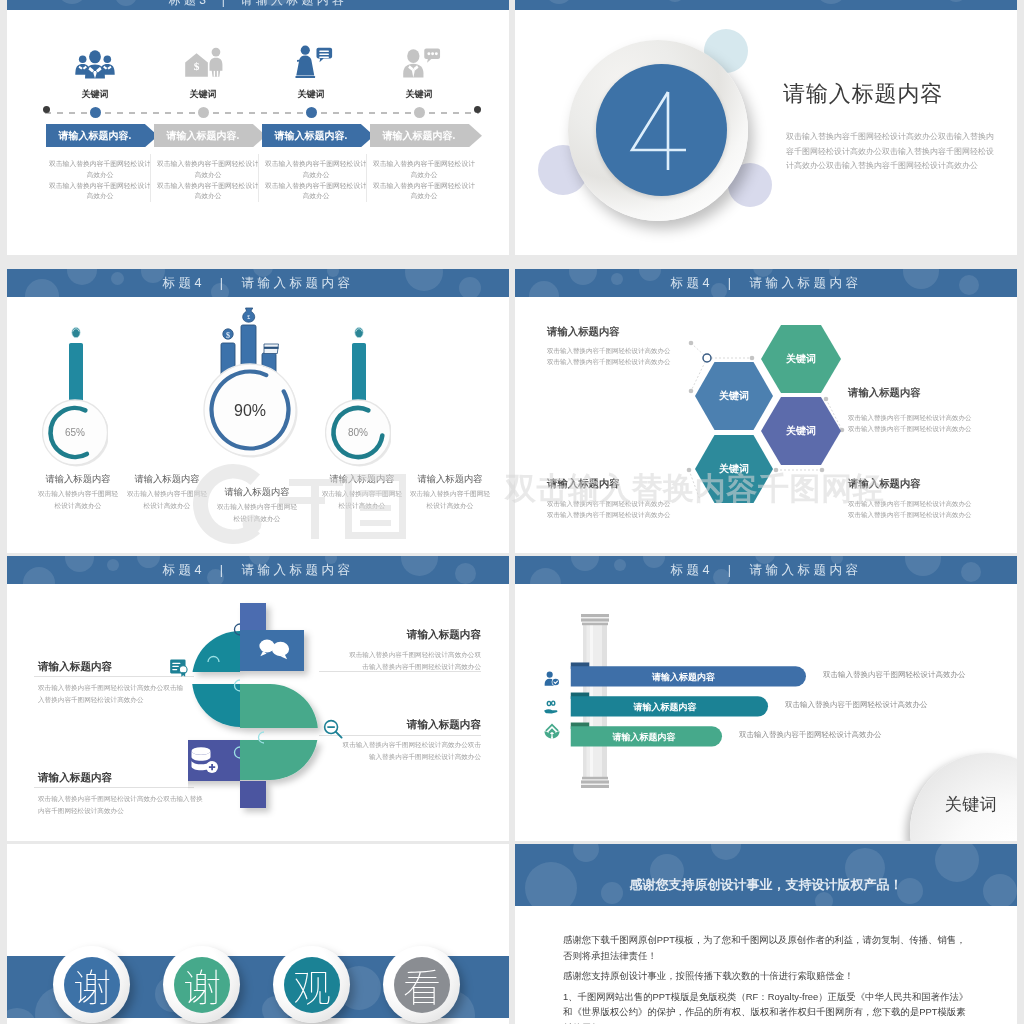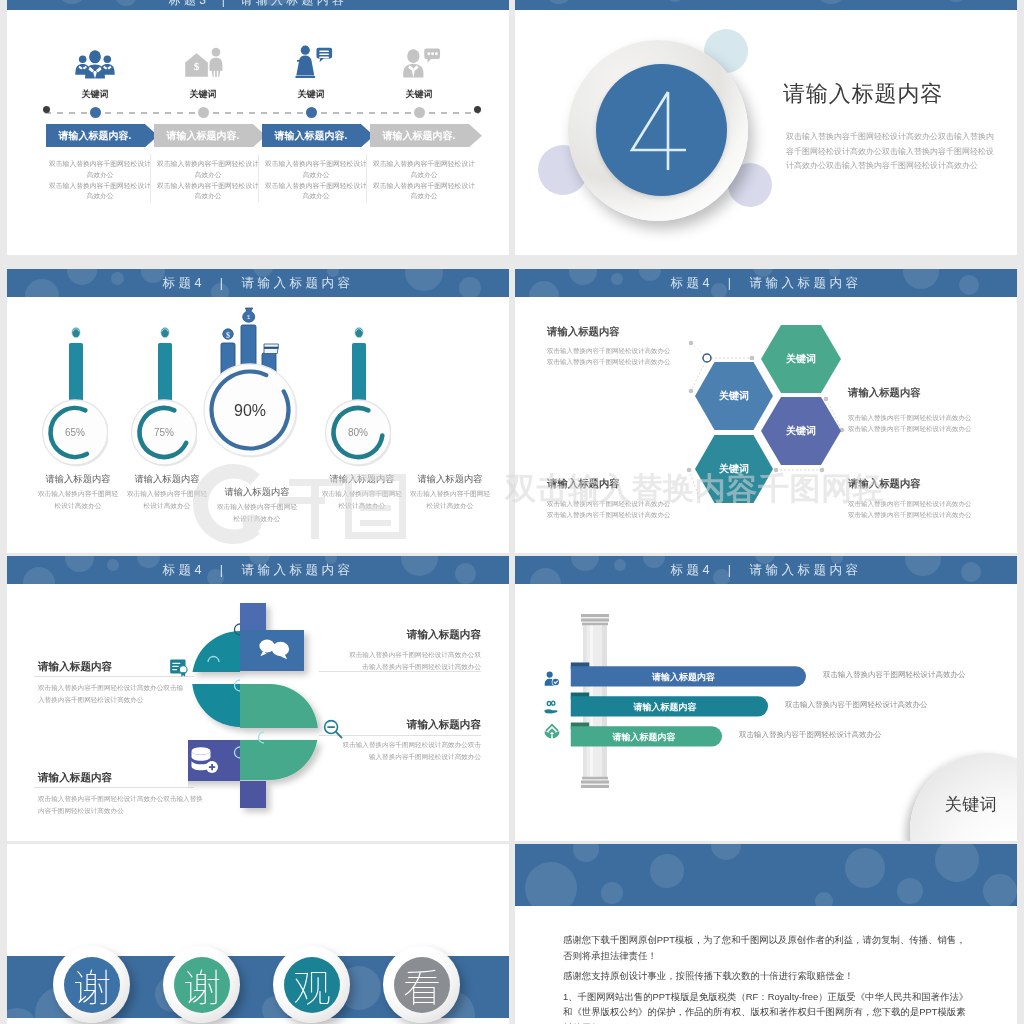--- a/index.html
+++ b/index.html
@@ -268,31 +268,20 @@
 
   <div class="g-wrap" style="left:35px;top:56px">
     <svg width="66" height="145" viewBox="0 0 66 145">
       <ellipse cx="34" cy="7.5" rx="4.2" ry="5.2" fill="#2b8595" stroke="#cfe9ee" stroke-width=".7"></ellipse>
       <path d="M31 6.5a3.1 3.8 0 0 1 6 0" fill="none" stroke="#cde9ee" stroke-width=".8"></path>
       <rect x="27" y="18" width="14" height="92" rx="1.8" fill="#2189a0"></rect>
       <circle cx="34.5" cy="109" r="32.5" fill="#e0e0e0" opacity=".75"></circle>
       <circle cx="33" cy="107.5" r="32.5" fill="#fdfdfd" stroke="#e6e6e6" stroke-width="1.3"></circle>
       <path d="M43.35 85.30 A24.5 24.5 0 1 0 44.88 128.93" fill="none" stroke="#1f7d8c" stroke-width="4.6" stroke-linecap="round"></path>
       <text x="33" y="111" font-size="10" fill="#8d8d8d" text-anchor="middle" font-family="Liberation Sans,sans-serif">65%</text>
-    </svg>
-  </div>
-  <div class="g-wrap" style="left:124px;top:56px">
-    <svg width="66" height="145" viewBox="0 0 66 145">
-      <ellipse cx="34" cy="7.5" rx="4.2" ry="5.2" fill="#2b8595" stroke="#cfe9ee" stroke-width=".7"></ellipse>
-      <path d="M31 6.5a3.1 3.8 0 0 1 6 0" fill="none" stroke="#cde9ee" stroke-width=".8"></path>
-      <rect x="27" y="18" width="14" height="92" rx="1.8" fill="#2189a0"></rect>
-      <circle cx="34.5" cy="109" r="32.5" fill="#e0e0e0" opacity=".75"></circle>
-      <circle cx="33" cy="107.5" r="32.5" fill="#fdfdfd" stroke="#e6e6e6" stroke-width="1.3"></circle>
-      <path d="M43.35 85.30 A24.5 24.5 0 1 0 55.20 117.85" fill="none" stroke="#1f7d8c" stroke-width="4.6" stroke-linecap="round"></path>
-      <text x="33" y="111" font-size="10" fill="#8d8d8d" text-anchor="middle" font-family="Liberation Sans,sans-serif">75%</text>
     </svg>
   </div>
   <div class="g-wrap" style="left:193px;top:31px">
     <svg width="110" height="170" viewBox="0 0 110 170">
       <g fill="#3c72ab" stroke="#2a527d" stroke-width=".9">
         <rect x="21" y="43" width="14" height="76" rx="1.8"></rect>
         <rect x="41" y="25" width="15" height="94" rx="1.8"></rect>
         <rect x="62" y="53" width="14" height="66" rx="1.8"></rect>
       </g>
       <g stroke="#2a527d" stroke-width=".8" fill="#3c72ab">
@@ -694,20 +683,21 @@
     <div class="bub" style="left:58px;top:-8px;width:26px;height:26px"></div>
     <div class="bub" style="left:86px;top:38px;width:22px;height:22px"></div>
     <div class="bub" style="left:135px;top:10px;width:34px;height:34px"></div>
     <div class="bub" style="left:196px;top:-14px;width:30px;height:30px"></div>
     <div class="bub" style="left:300px;top:48px;width:18px;height:18px"></div>
     <div class="bub" style="left:330px;top:4px;width:40px;height:40px"></div>
     <div class="bub" style="left:382px;top:34px;width:26px;height:26px"></div>
     <div class="bub" style="left:420px;top:-6px;width:44px;height:44px"></div>
     <div class="bub" style="left:468px;top:30px;width:34px;height:34px"></div>
   </div>
+  <div class="c" style="left:0;top:32px;width:502px;text-align:center;color:#e3ebf3;font-size:13px;font-weight:bold">感谢您支持原创设计事业，支持设计版权产品！</div>
   <div class="c" style="left:48px;top:88px;width:408px">
     <p class="s8-p">感谢您下载千图网原创PPT模板，为了您和千图网以及原创作者的利益，请勿复制、传播、销售，否则将承担法律责任！</p>
     <p class="s8-p">感谢您支持原创设计事业，按照传播下载次数的十倍进行索取赔偿金！</p>
     <p class="s8-p">1、千图网网站出售的PPT模版是免版税类（RF：Royalty-free）正版受《中华人民共和国著作法》和《世界版权公约》的保护，作品的所有权、版权和著作权归千图网所有，您下载的是PPT模版素材使用权。</p>
 
   </div>
 </div>
 
 <div class="c" id="wm" style="left:0;top:0;width:1024px;height:1024px;pointer-events:none;opacity:.55">
   <svg style="position:absolute;left:193px;top:462px;width:232px;height:92px" viewBox="0 0 232 92">

